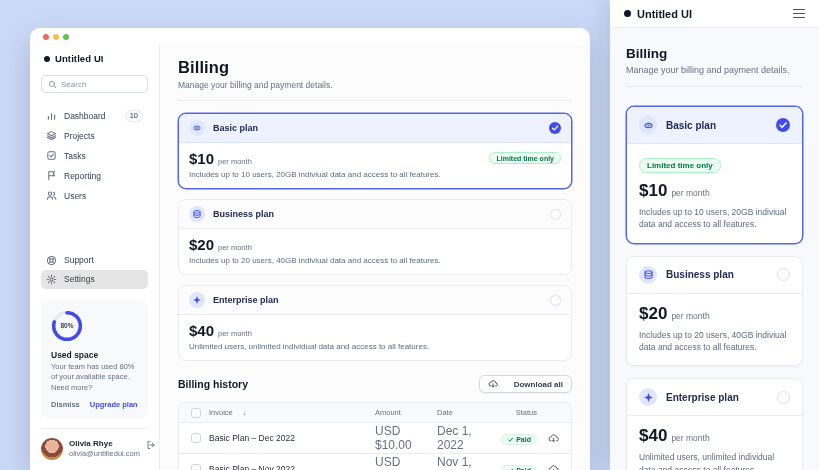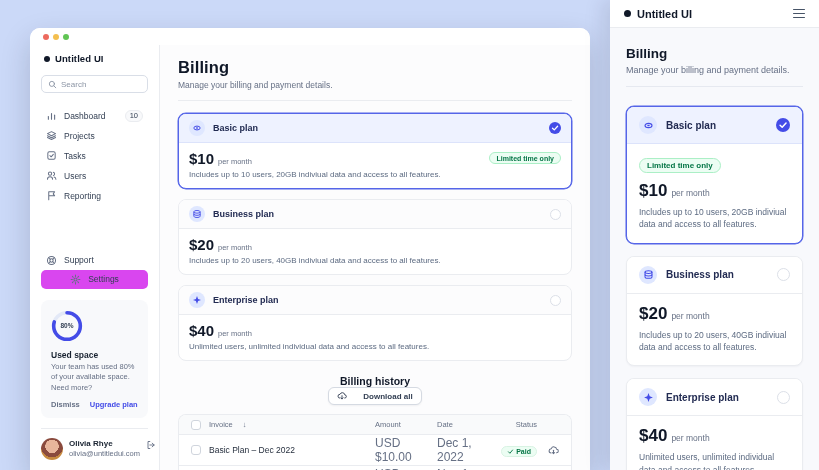--- a/index.html
+++ b/index.html
@@ -26,21 +26,21 @@
     display:flex;flex-direction:column;padding:8px 11px 10px;}
   .logo-row{display:flex;align-items:center;gap:5px;padding-left:3px;}
   .logo-dot{width:6px;height:6px;border-radius:50%;background:#101828;}
   .logo-text{font-size:9.5px;font-weight:bold;color:var(--ink);letter-spacing:.1px;}
   .search{margin-top:11px;height:18px;border:1px solid #D9DEE7;border-radius:5px;display:flex;
     align-items:center;gap:4px;padding:0 6px;background:#fff;}
   .search input{border:none;outline:none;width:80px;font-size:8px;color:var(--text);background:transparent;}
   .search input::placeholder{color:#8C95A5;}
   .nav{margin-top:13px;display:flex;flex-direction:column;gap:1px;}
   .nav-item{display:flex;align-items:center;gap:7px;height:19px;padding:0 5px;border-radius:5px;cursor:pointer;}
-  .nav-item.active{background:#d946ef;justify-content:center;}
+  .nav-item.active{background:#e5e5e5;}
   .nav-label{font-size:8.5px;font-weight:500;color:var(--text);}
   .nav-badge{margin-left:auto;font-size:7.5px;color:var(--text);background:#F8F9FB;
     border:1px solid var(--border);border-radius:8px;padding:0.5px 4px;}
   .side-bottom{margin-top:auto;display:flex;flex-direction:column;}
   .usage{margin-top:11px;background:#F8F9FB;border-radius:8px;padding:10px 10px 9px;}
   .ring-wrap{position:relative;width:32px;height:32px;}
   .ring-label{position:absolute;inset:0;display:flex;align-items:center;justify-content:center;
     font-size:6.5px;font-weight:bold;color:var(--text);}
   .usage-title{margin-top:8px;font-size:8.5px;font-weight:bold;color:#182230;}
   .usage-desc{margin-top:2px;font-size:7.5px;line-height:1.4;color:var(--muted);}
@@ -73,21 +73,21 @@
   .radio{width:11px;height:11px;border-radius:50%;border:1px solid #DCE0E8;background:#fff;}
   .plan-body{padding:7px 10px 9px;position:relative;}
   .price-row{display:flex;align-items:baseline;gap:4px;}
   .price{font-size:15px;font-weight:bold;color:var(--ink);}
   .period{font-size:7.5px;color:var(--muted);}
   .plan-desc{margin-top:3px;font-size:8px;color:#5D6B82;}
   .pill-green{display:inline-block;background:var(--green-bg);border:1px solid var(--green-bd);
     color:var(--green-tx);font-size:7px;font-weight:bold;border-radius:8px;padding:1.5px 6px;}
   .limited-abs{position:absolute;top:9px;right:10px;}
 
-  .hist-head{margin-top:14px;display:flex;align-items:center;justify-content:space-between;flex-direction:column;}
+  .hist-head{margin-top:14px;display:flex;align-items:center;justify-content:space-between;}
   .hist-title{font-size:10.5px;font-weight:bold;color:var(--ink);}
   .btn-download{display:flex;align-items:center;gap:16px;background:#fff;border:1px solid #D5DAE2;
     border-radius:6px;padding:3px 8px;font-size:8px;font-weight:bold;color:var(--text);cursor:pointer;
     box-shadow:0 1px 2px rgba(16,24,40,.05);}
 
   .table{margin-top:9px;border:1px solid var(--border);border-bottom:none;border-radius:8px 8px 0 0;
     overflow:hidden;background:#fff;}
   .t-head{display:flex;align-items:center;background:#F9FAFB;height:20px;border-bottom:1px solid var(--border);
     font-size:7.5px;color:var(--muted);padding:0 12px;}
   .t-row{display:flex;align-items:center;height:31px;border-bottom:1px solid var(--border);padding:0 12px;}
@@ -187,35 +187,35 @@
               <svg width="11" height="11" viewBox="0 0 12 12" fill="none" stroke="#667085" stroke-width="1.1" stroke-linecap="round" stroke-linejoin="round">
                 <rect x="2" y="2" width="8" height="8" rx="1.6"></rect>
                 <path d="M4.2 6 L5.6 7.4 L8 4.8"></path>
               </svg>
             </span>
           <span class="nav-label">Tasks</span>
         </div>
         <div class="nav-item">
           <span>
               <svg width="11" height="11" viewBox="0 0 12 12" fill="none" stroke="#667085" stroke-width="1.1" stroke-linecap="round" stroke-linejoin="round">
+                <path d="M3 10.5 V2 H9.4 L7.9 4.2 L9.4 6.4 H3"></path>
+              </svg>
+            </span>
+          <span class="nav-label">Reporting</span>
+        </div>
+        <div class="nav-item">
+          <span>
+              <svg width="11" height="11" viewBox="0 0 12 12" fill="none" stroke="#667085" stroke-width="1.1" stroke-linecap="round" stroke-linejoin="round">
                 <circle cx="4.4" cy="4" r="1.8"></circle>
                 <path d="M1.6 10 C1.6 8.4 2.8 7.3 4.4 7.3 C6 7.3 7.2 8.4 7.2 10"></path>
                 <path d="M8 2.5 A1.8 1.8 0 0 1 8 6"></path>
                 <path d="M8.8 7.6 C10 7.9 10.8 8.8 10.8 10"></path>
               </svg>
             </span>
           <span class="nav-label">Users</span>
-        </div>
-        <div class="nav-item">
-          <span>
-              <svg width="11" height="11" viewBox="0 0 12 12" fill="none" stroke="#667085" stroke-width="1.1" stroke-linecap="round" stroke-linejoin="round">
-                <path d="M3 10.5 V2 H9.4 L7.9 4.2 L9.4 6.4 H3"></path>
-              </svg>
-            </span>
-          <span class="nav-label">Reporting</span>
         </div>
       </div>
 
       <div class="side-bottom">
         <div class="nav-item">
           <span>
               <svg width="11" height="11" viewBox="0 0 12 12" fill="none" stroke="#667085" stroke-width="1.1" stroke-linecap="round">
                 <circle cx="6" cy="6" r="4.4"></circle>
                 <circle cx="6" cy="6" r="1.8"></circle>
                 <path d="M3 3 L4.7 4.7"></path>

